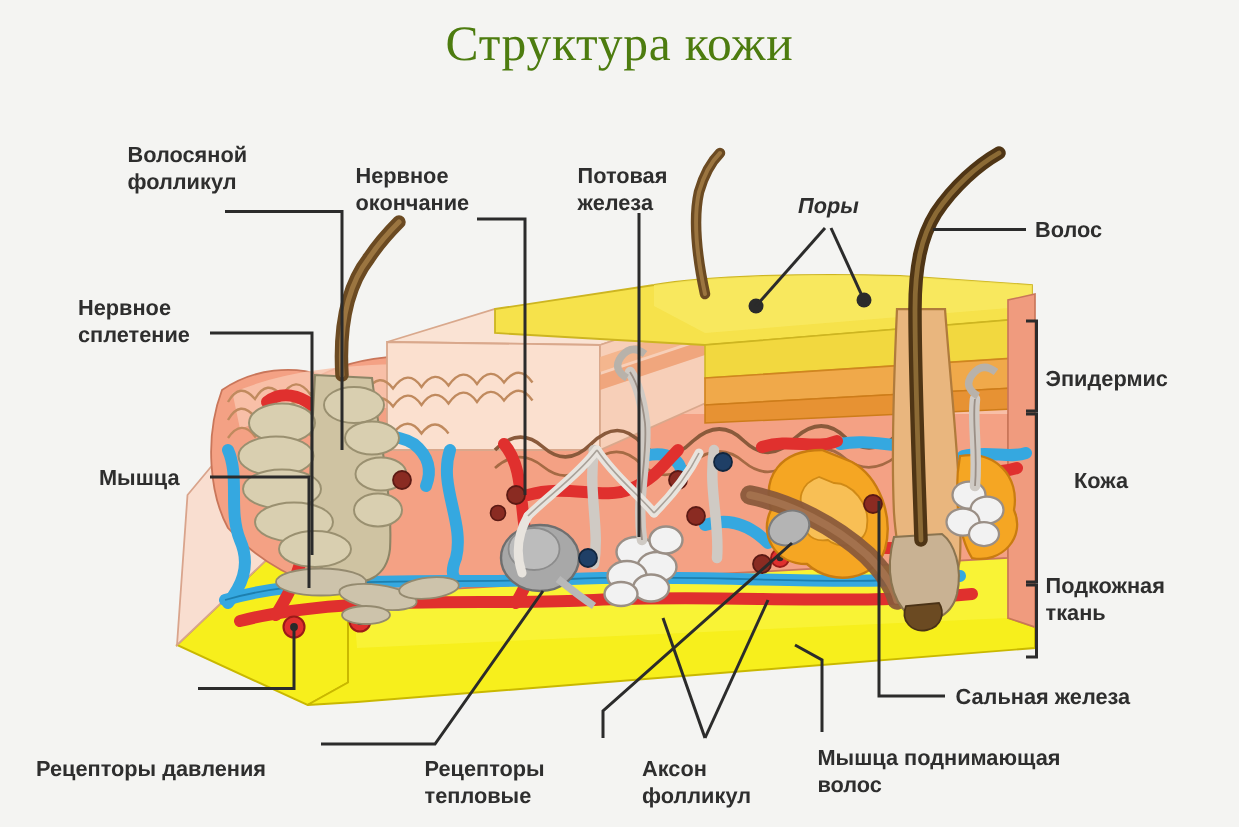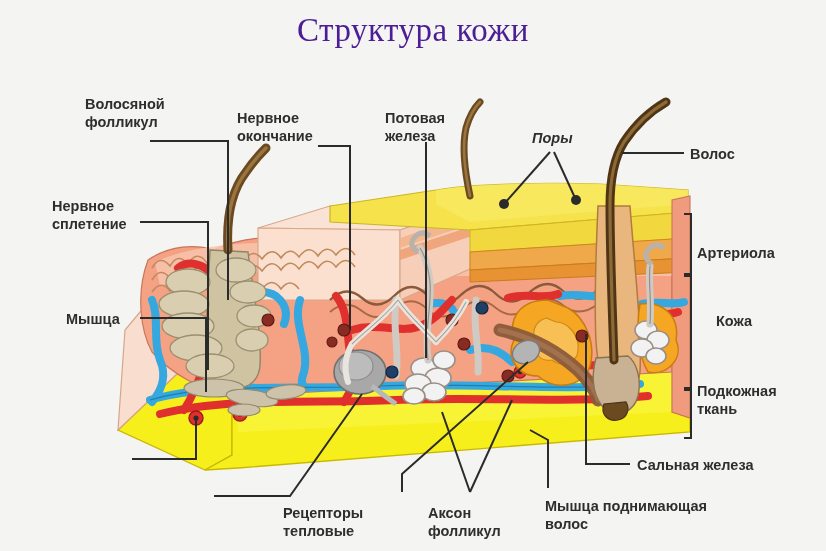--- a/index.html
+++ b/index.html
@@ -12,21 +12,21 @@
   }
   #stage{position:absolute;left:0;top:0;width:826px;height:551px;}
   svg#scene{position:absolute;left:0;top:0;width:826px;height:551px;}
 
   .title{
     position:absolute;
     left:0;top:12px;width:826px;
     text-align:center;
     font-family:"Liberation Serif", serif;
     font-size:33px;
-    color:#4c1d95;
+    color:#4d7c0f;
     letter-spacing:.5px;
   }
   .lbl{
     position:absolute;
     font-family:"Liberation Sans", sans-serif;
     font-size:14.5px;
     font-weight:bold;
     color:#2e2e2e;
     line-height:1.22;
     white-space:pre-line;
@@ -330,32 +330,33 @@
   <div class="lbl c" style="left:237px;top:110px;width:120px;">Нервное
 окончание</div>
 
   <div class="lbl c" style="left:385px;top:110px;width:100px;">Потовая
 железа</div>
 
   <div class="lbl c" style="left:532px;top:130px;width:70px;font-style:italic;">Поры</div>
 
   <div class="lbl l" style="left:690px;top:146px;width:90px;">Волос</div>
 
-  <div class="lbl l" style="left:697px;top:245px;width:120px;">Артериола</div>
+  <div class="lbl l" style="left:697px;top:245px;width:120px;">Эпидермис</div>
 
   <div class="lbl l" style="left:716px;top:313px;width:90px;">Кожа</div>
 
   <div class="lbl l" style="left:697px;top:383px;width:120px;">Подкожная
 ткань</div>
 
   <div class="lbl l" style="left:637px;top:457px;width:180px;">Сальная железа</div>
 
   <div class="lbl c" style="left:545px;top:498px;width:220px;">Мышца поднимающая
 волос</div>
 
+  <div class="lbl l" style="left:24px;top:505px;width:210px;">Рецепторы давления</div>
 
   <div class="lbl c" style="left:283px;top:505px;width:140px;">Рецепторы
 тепловые</div>
 
   <div class="lbl c" style="left:428px;top:505px;width:110px;">Аксон
 фолликул</div>
 
 </div>
 
 </body></html>

